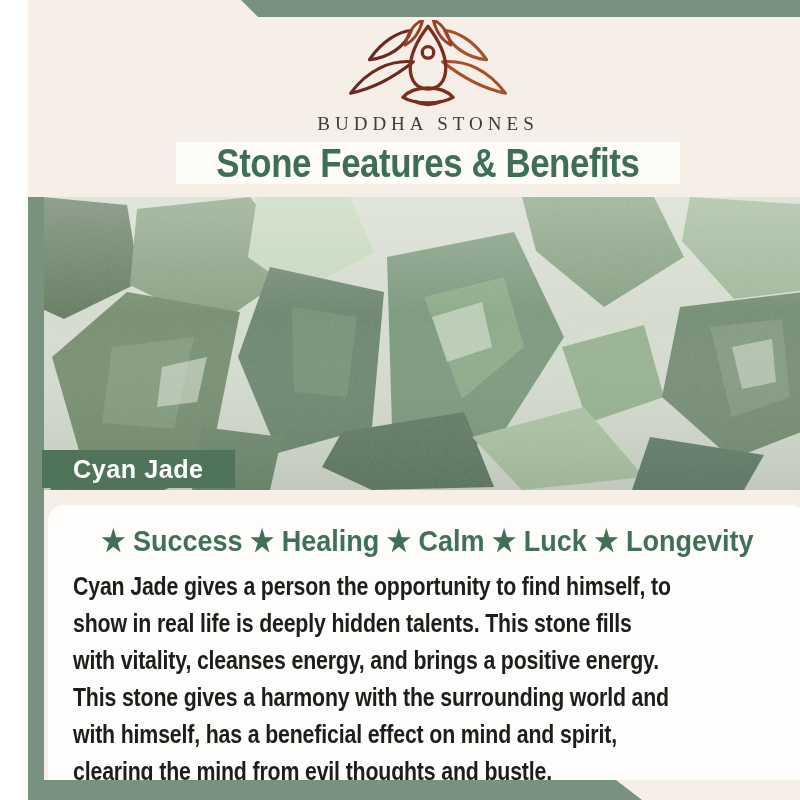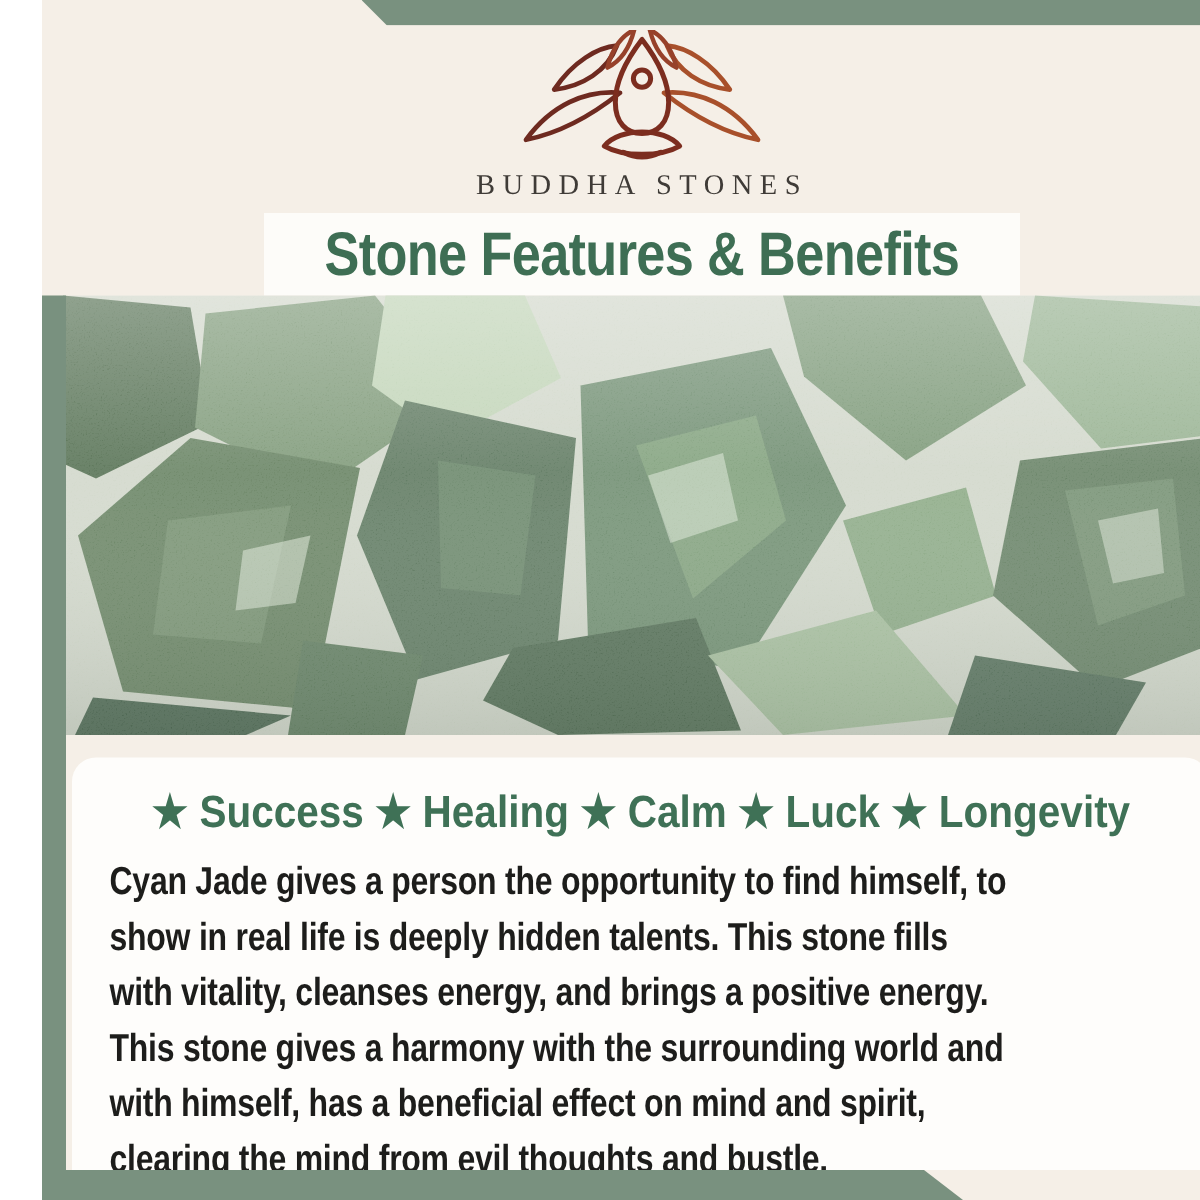--- a/index.html
+++ b/index.html
@@ -26,21 +26,21 @@
   }
   
   .logo-wrap{position:absolute;left:0;top:20px;width:800px;text-align:center;}
   .brand-name{
     position:absolute;left:0;top:113px;width:800px;text-align:center;
     font-family:"Liberation Serif", serif;font-size:19px;letter-spacing:5px;
     color:#3f3b37;font-weight:500;
   }
   
   .title-band{
-    position:absolute;left:148px;top:142px;width:504px;height:55px;
+    position:absolute;left:148px;top:142px;width:504px;height:42px;
     background:#fdfcf9;display:flex;align-items:center;justify-content:center;
   }
   .title-text{
     font-size:41px;font-weight:bold;color:#3e6e54;white-space:nowrap;
     display:inline-block;transform:scaleX(.85);letter-spacing:-.5px;
   }
   
   .photo{position:absolute;left:14px;top:197px;width:772px;height:293px;}
   .photo svg{display:block;}
   
@@ -151,20 +151,23 @@
       <polygon points="690,150 730,142 734,185 700,192" fill="#e8efdf" opacity="0.45"></polygon>
 
       <rect width="772" height="293" filter="url(#grain)" opacity="0.22"></rect>
       <rect width="772" height="293" fill="url(#sheen)"></rect>
     </svg>
   </div>
 
   <div class="left-strip"></div>
   <div class="right-strip"></div>
 
+  <div class="jade-banner">
+    <span>Cyan Jade</span>
+  </div>
 
   <div class="content-box">
     <div class="benefits-line">
       <span class="inner">★ Success ★ Healing ★ Calm ★ Luck ★ Longevity</span>
     </div>
     <div class="body-text">Cyan Jade gives a person the opportunity to find himself, to show in real life is deeply hidden talents. This stone fills with vitality, cleanses energy, and brings a positive energy. This stone gives a harmony with the surrounding world and with himself, has a beneficial effect on mind and spirit, clearing the mind from evil thoughts and bustle.</div>
   </div>
 
   <div class="bottom-bar"></div>
 

